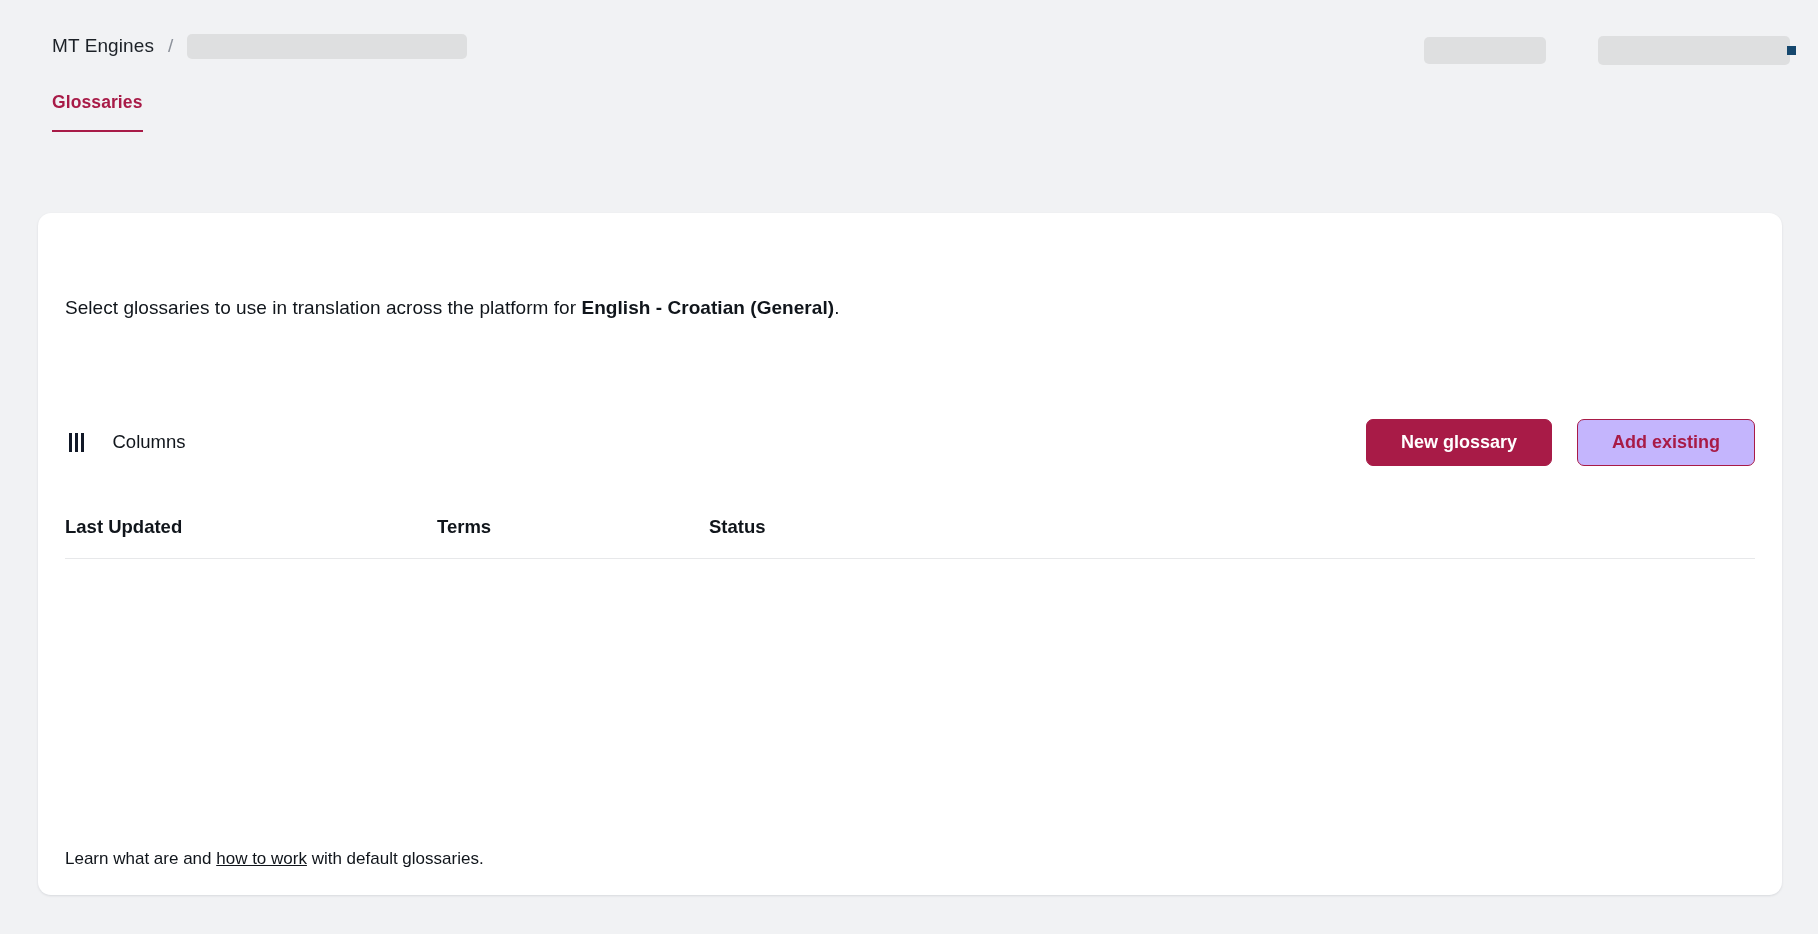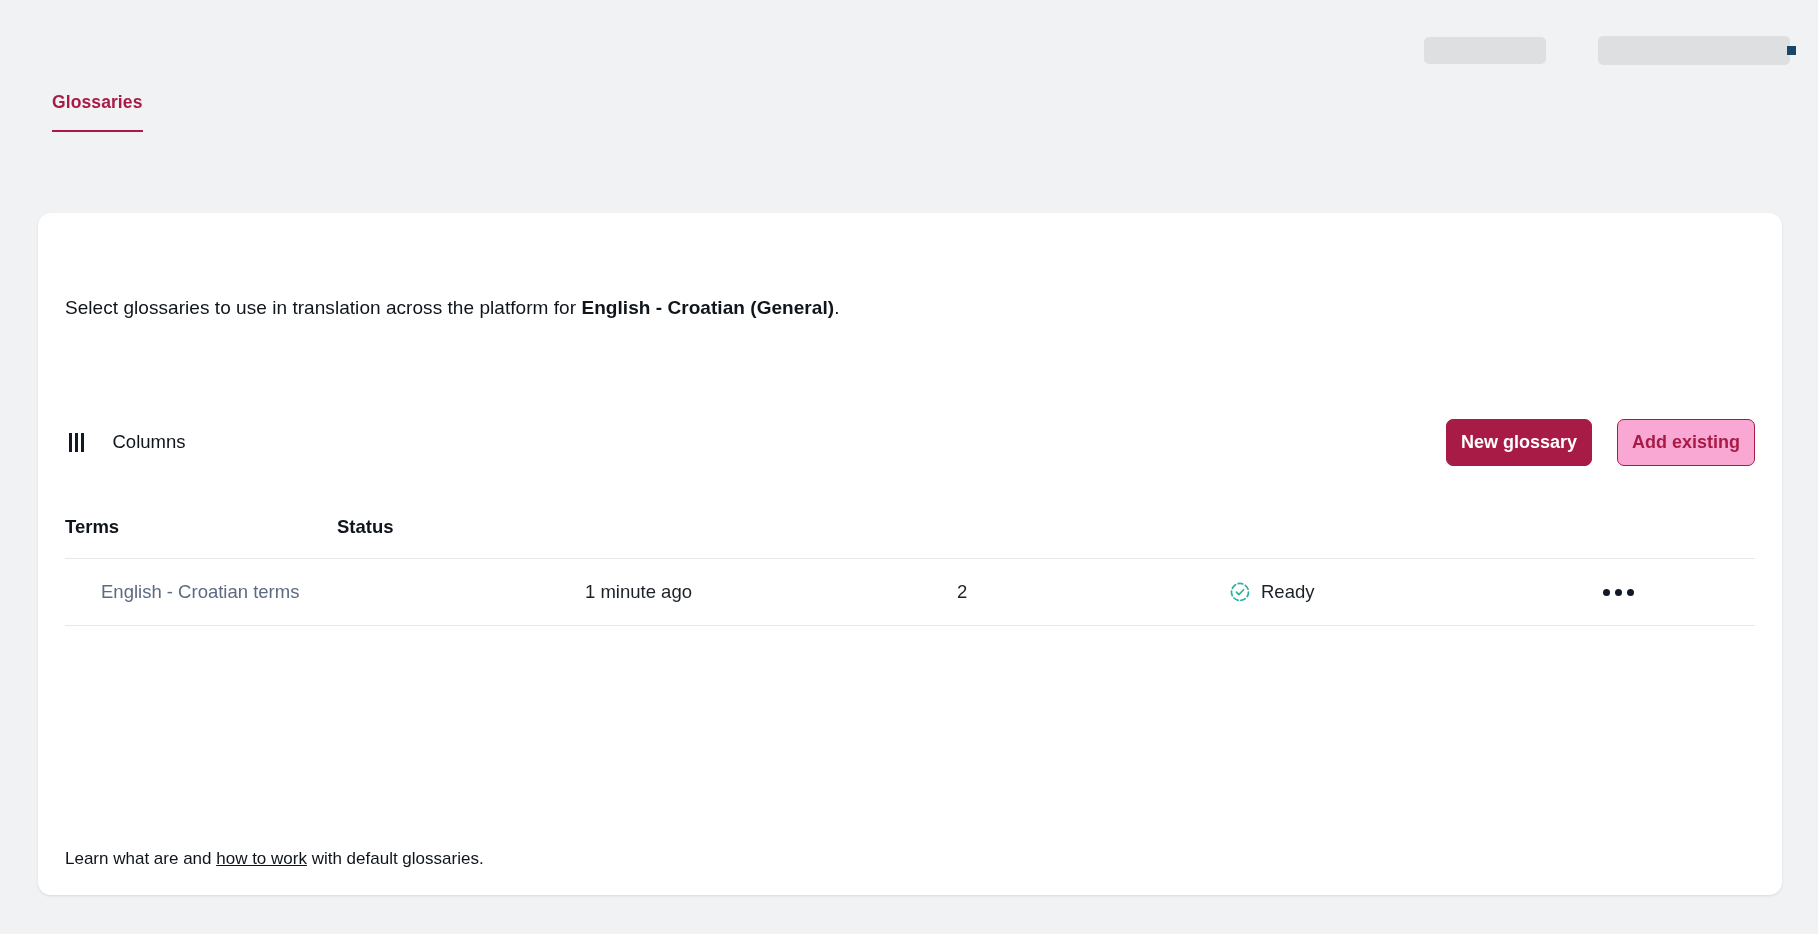--- a/index.html
+++ b/index.html
@@ -153,33 +153,33 @@
     align-items: center;
     gap: 25px;
   }
   .btn {
     font-family: "Liberation Sans", sans-serif;
     font-size: 18px;
     font-weight: bold;
     border-radius: 7px;
     cursor: pointer;
     height: 47px;
-    padding: 0 14px;
+    padding: 0 34px;
     display: flex;
     align-items: center;
     justify-content: center;
     white-space: nowrap;
   }
   .btn-primary {
     background: #a81b47;
     color: #ffffff;
     border: 1.5px solid #a81b47;
   }
   .btn-secondary {
-    background: #f9a8d4;
+    background: #c4b5fd;
     color: #a81b47;
     border: 1.5px solid #a81b47;
   }
 
   
   .table {
     position: absolute;
     left: 27px;
     top: 283px;
     width: 1690px;
@@ -253,20 +253,25 @@
     text-decoration: underline;
     cursor: pointer;
   }
 </style>
 </head>
 <body>
 
 <div class="page">
 
   <div class="topbar">
+    <div class="breadcrumb">
+      <span class="crumb-text">MT Engines</span>
+      <span class="crumb-sep">/</span>
+      <span class="redacted crumb-redacted"></span>
+    </div>
 
     <div class="topbar-right">
       <span class="redacted pill-a"></span>
       <span style="display:flex;align-items:center;">
         <span class="redacted pill-b"></span>
         <span class="edge-mark"></span>
       </span>
     </div>
   </div>
 
@@ -292,48 +297,26 @@
       </div>
       <div class="tool-actions">
         <div class="btn btn-primary">New glossary</div>
         <div class="btn btn-secondary">Add existing</div>
       </div>
     </div>
 
     <div class="table">
 
       <div class="trow thead">
+        <div class="th c-updated">Last Updated</div>
         <div class="th c-terms">Terms</div>
         <div class="th c-status">Status</div>
         <div class="c-actions"></div>
       </div>
 
-      <div class="trow tbody-row">
-        <div class="c-glossary">
-          <span class="glossary-link">English - Croatian terms</span>
-        </div>
-        <div class="td c-updated">1 minute ago</div>
-        <div class="td c-terms">2</div>
-        <div class="c-status">
-          <div class="status-cell">
-            <svg width="22" height="22" viewBox="0 0 24 24" fill="none">
-              <circle cx="12" cy="12" r="9.3" stroke="#2cb0a0" stroke-width="1.9" stroke-linecap="round" stroke-dasharray="5.2 3.1"></circle>
-              <path d="M8.1 12.2l2.7 2.7 5.1-5.4" stroke="#2cb0a0" stroke-width="1.8" stroke-linecap="round" stroke-linejoin="round"></path>
-            </svg>
-            <span class="status-text">Ready</span>
-          </div>
-        </div>
-        <div class="c-actions">
-          <div class="kebab">
-            <span></span>
-              <span></span>
-              <span></span>
-          </div>
-        </div>
-      </div>
 
     </div>
 
     <div class="card-footer">
       <span>Learn what are and </span><a>how to work</a><span> with default glossaries.</span>
     </div>
 
   </div>
 </div>
 

